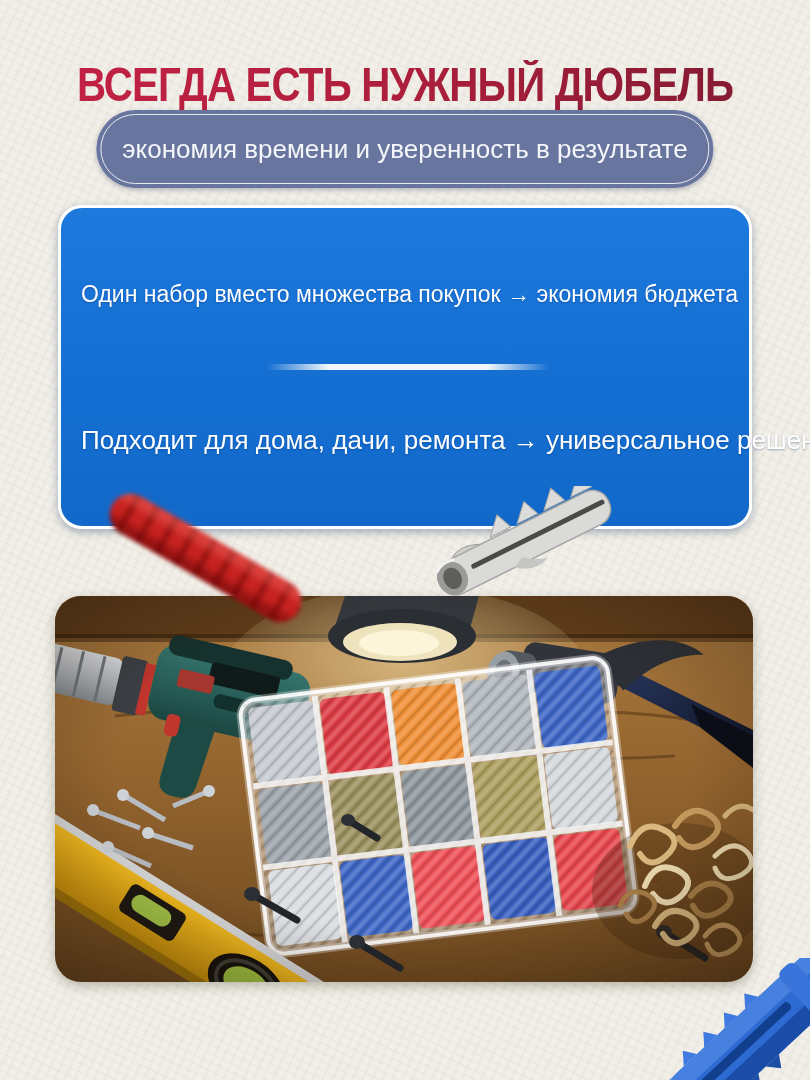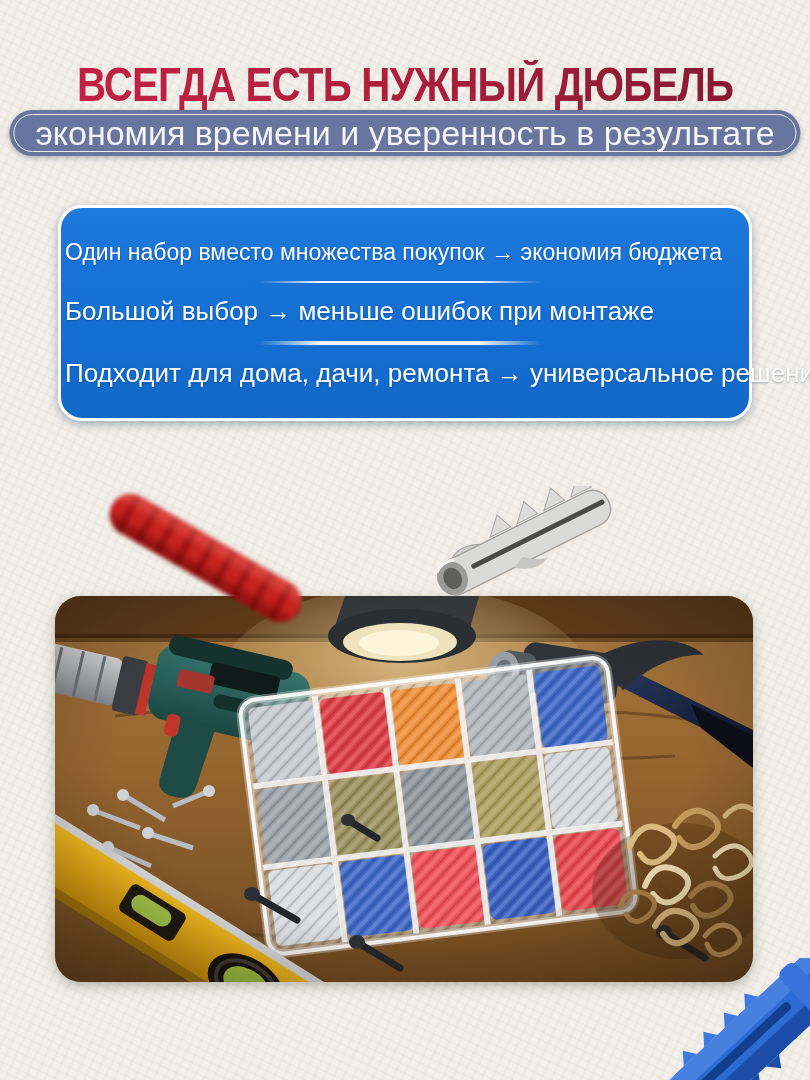--- a/index.html
+++ b/index.html
@@ -18,34 +18,34 @@
     position:absolute;top:28px;left:0;width:810px;text-align:center;z-index:2;
     font-size:48px;font-weight:800;letter-spacing:-1px;line-height:1.05;
     transform:scaleX(.84);transform-origin:50% 50%;
     background:linear-gradient(90deg,#c22144 0%,#b01f3d 45%,#851a33 100%);
     -webkit-background-clip:text;background-clip:text;color:transparent;
     white-space:nowrap;
   }
   .pill{
     position:absolute;top:110px;left:50%;transform:translateX(-50%);z-index:2;
     background:#68759f;border-radius:999px;height:46px;line-height:46px;
-    padding:0 26px;color:#f4f6fa;font-size:34px;white-space:nowrap;
+    padding:16px 26px;color:#f4f6fa;font-size:26px;white-space:nowrap;
     box-shadow:0 2px 5px rgba(60,70,100,.35);
   }
   .pill::after{
     content:"";position:absolute;inset:4px;border:1.5px solid rgba(255,255,255,.85);
     border-radius:999px;pointer-events:none;
   }
   .panel{
-    position:absolute;left:58px;top:205px;width:694px;height:216px;z-index:2;
+    position:absolute;left:58px;top:205px;width:694px;height:324px;z-index:2;
     box-sizing:border-box;border:3px solid #ffffff;border-radius:24px;
     background:linear-gradient(180deg,#1e79dd 0%,#156fd3 55%,#1168c8 100%);
     box-shadow:0 3px 9px rgba(10,40,90,.35);
     display:flex;flex-direction:column;justify-content:space-between;
-    padding:16px 14px 16px 4px;color:#fff;
+    padding:16px 14px 16px 20px;color:#fff;
   }
   .benefit-row{flex:1;display:flex;align-items:center;font-size:26px;
     text-shadow:0 1px 2px rgba(0,40,90,.35);white-space:nowrap;}
   .benefit-row.small{font-size:23px;}
   .divider{
     height:2px;width:282px;margin:0 auto;flex:0 0 auto;
     background:linear-gradient(90deg,transparent,rgba(255,255,255,.95) 22%,rgba(255,255,255,.95) 78%,transparent);
   }
   .photo-card{
     position:absolute;left:55px;top:596px;width:698px;height:386px;z-index:1;
@@ -65,21 +65,20 @@
 </head>
 <body>
 
 <h1 class="title">ВСЕГДА ЕСТЬ НУЖНЫЙ ДЮБЕЛЬ</h1>
 
 <div class="pill">экономия времени и уверенность в результате</div>
 
 <div class="panel">
   <div class="benefit-row small">Один набор вместо множества покупок → экономия бюджета</div>
   <div class="divider"></div>
-  <div class="benefit-row">Большой выбор → меньше ошибок при монтаже</div>
   <div class="divider"></div>
   <div class="divider"></div>
   <div class="benefit-row">Подходит для дома, дачи, ремонта → универсальное решение</div>
 </div>
 
 <div class="red-dowel"></div>
 
 <svg class="gray-dowel" width="214" height="116">
   <g transform="rotate(-26.5 107 58)">
     <path d="M78,36 l16,-17 l7,17 z M108,36 l16,-17 l7,17 z M138,36 l16,-17 l7,17 z M168,36 l16,-17 l7,17 z" fill="#dcdcda" stroke="#a8a8a6" stroke-width="1"></path>

